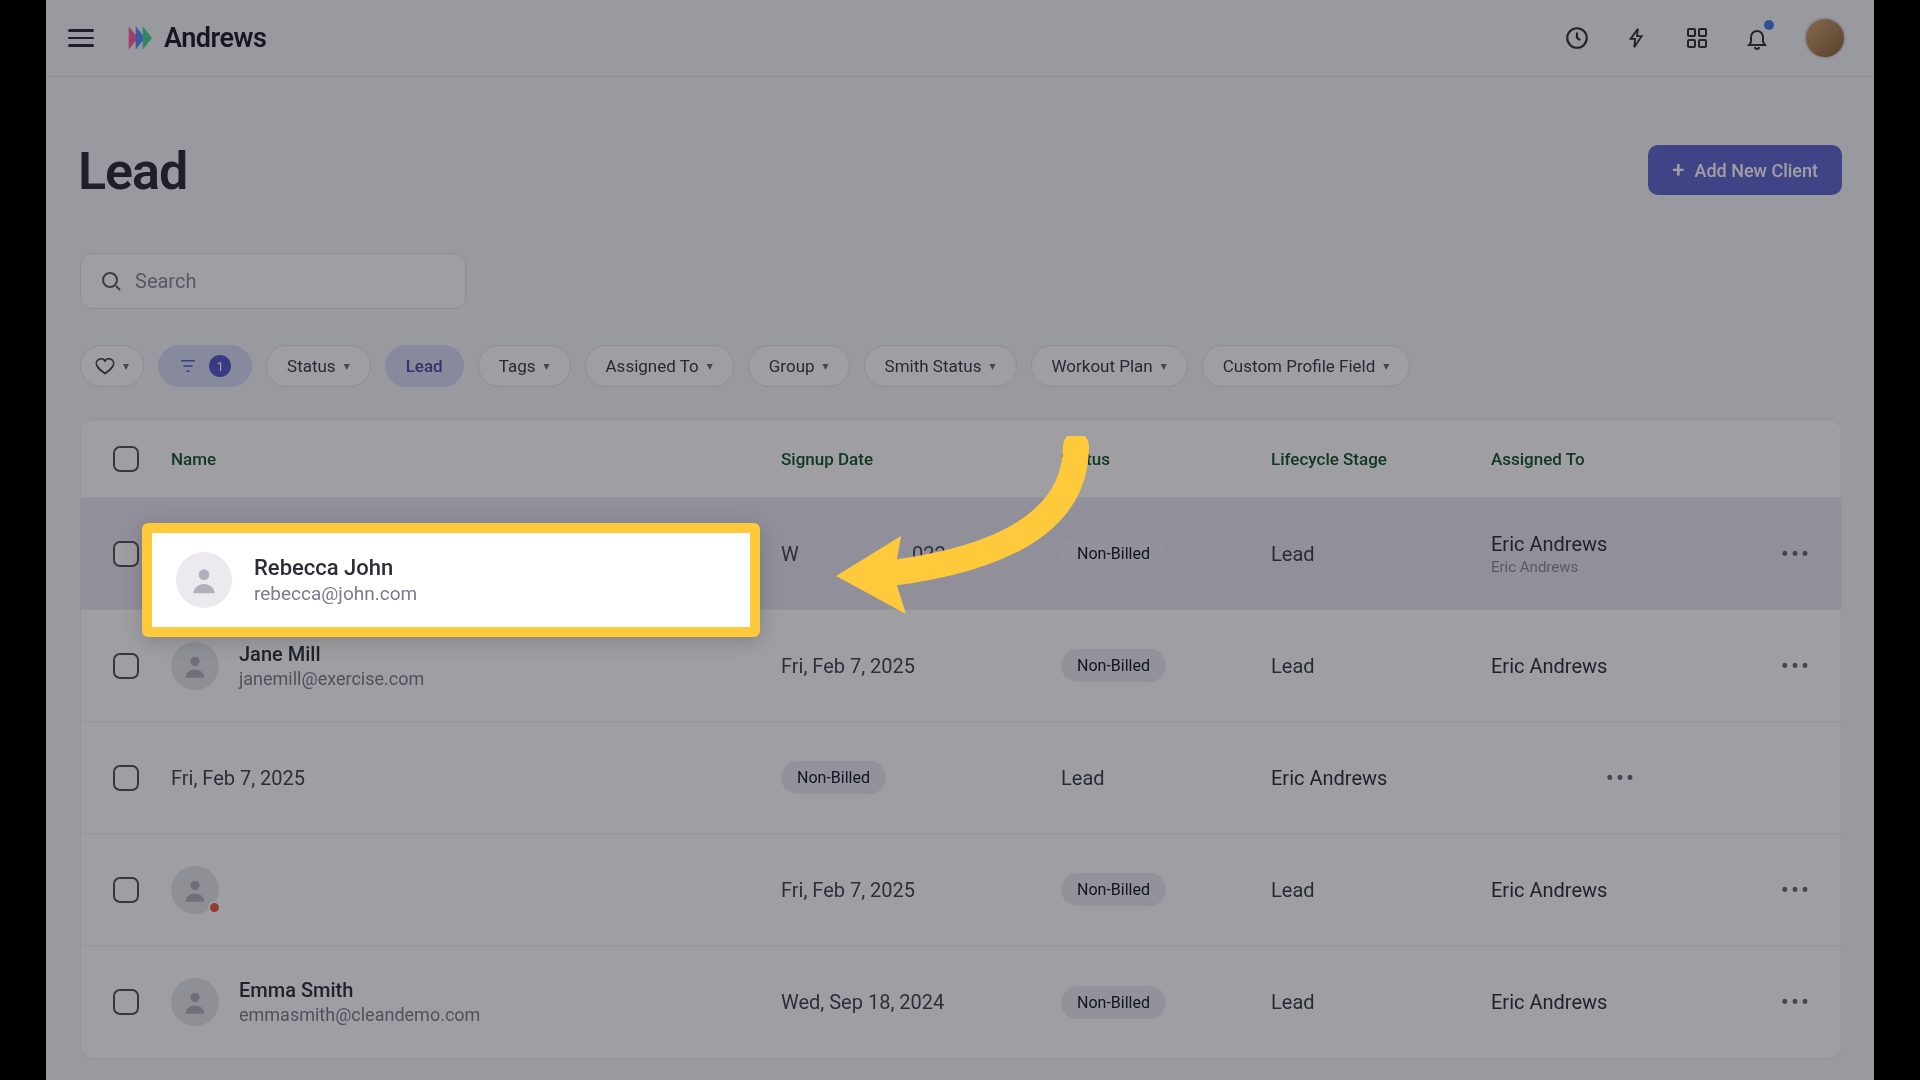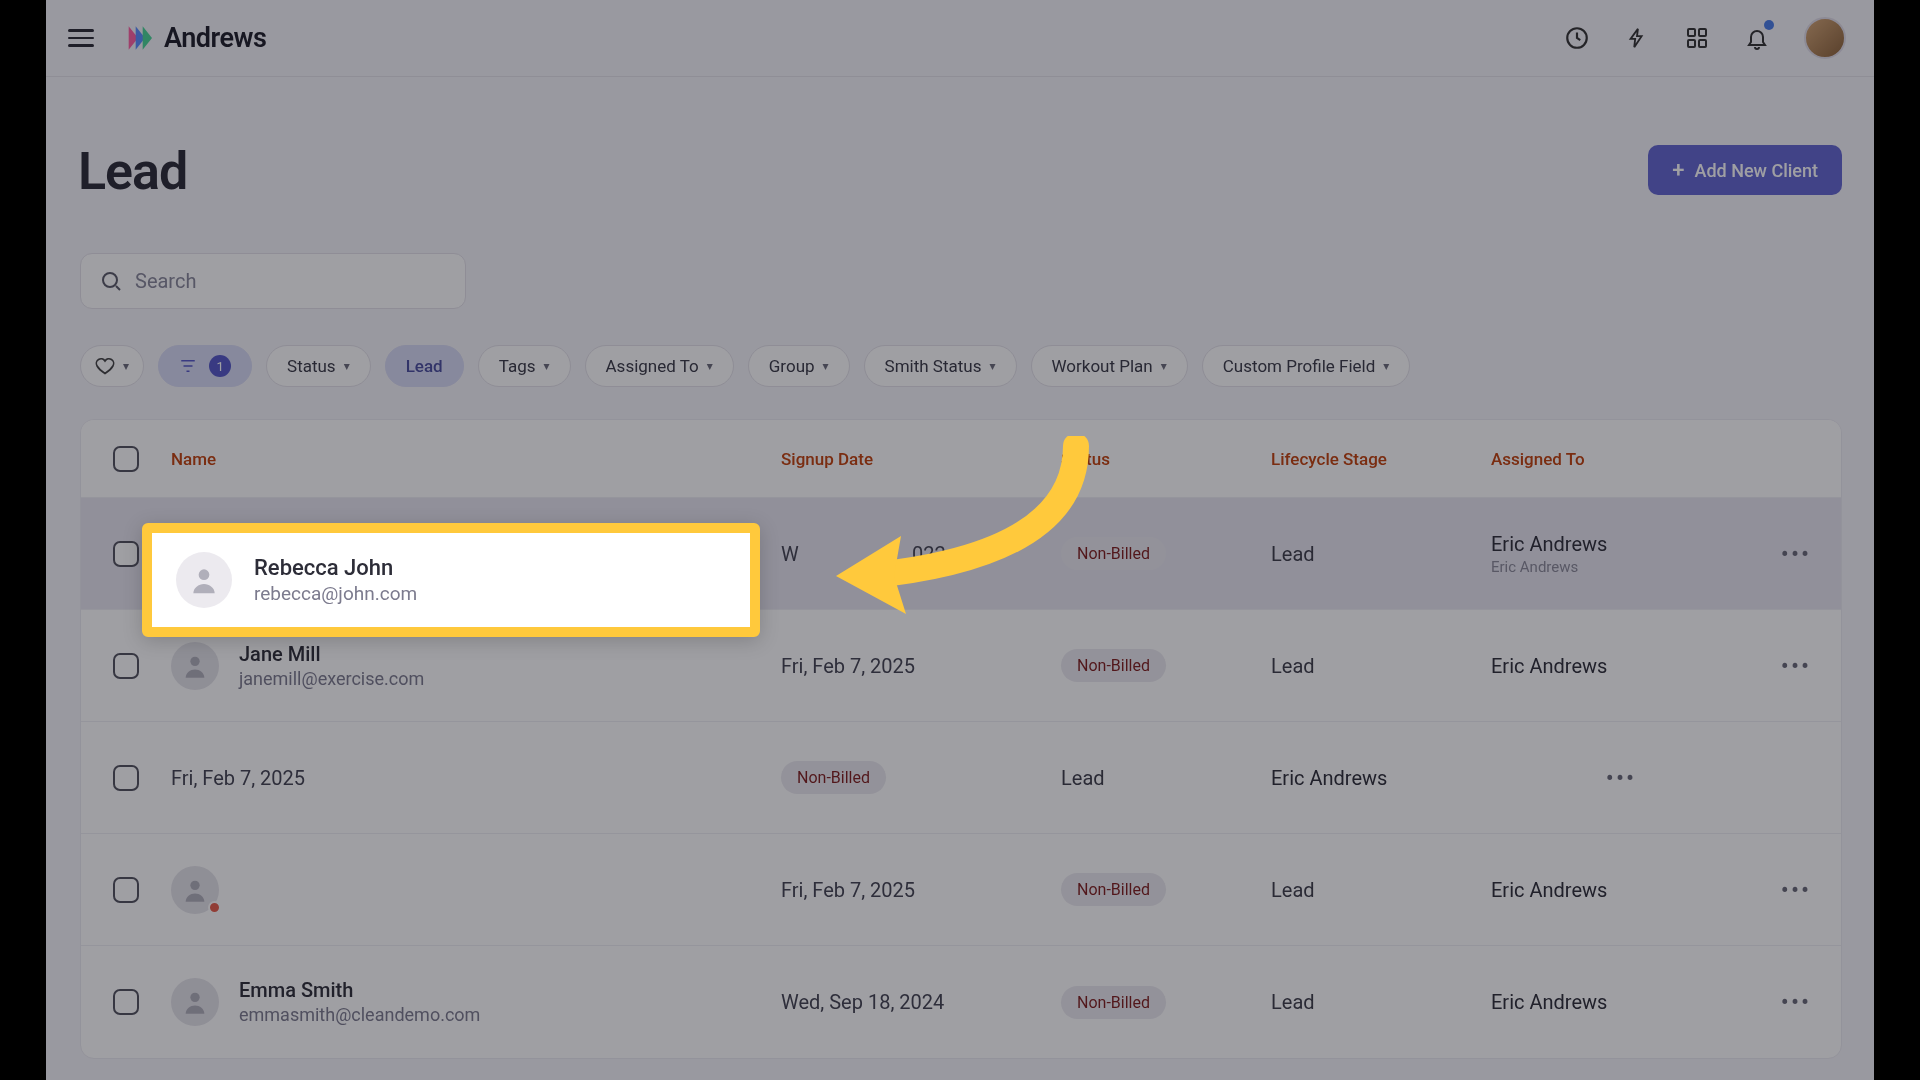--- a/index.html
+++ b/index.html
@@ -35,35 +35,35 @@
   .pill { height:42px; border:1px solid #e4e2ea; background:#fff; border-radius:22px; display:flex; align-items:center; padding:0 20px; gap:8px; font-size:17px; color:#3a3a46; cursor:pointer;}
   .pill.icon-only { padding:0 14px;}
   .pill.active-filter { background:#d8dbf5; border-color:#d8dbf5;}
   .pill .badge { background:#5558c8; color:#fff; width:22px; height:22px; border-radius:50%; font-size:13px; display:flex; align-items:center; justify-content:center; margin-left:4px;}
   .pill.lead-pill { background:#d8dbf5; border-color:#d8dbf5; color:#4a4d9e; font-weight:500;}
   .chev { font-size:12px; color:#6b6b7a;}
   
   
   .table { border:1px solid #ecebf2; border-radius:14px; overflow:hidden; background:#fff;}
   .thead { display:grid; grid-template-columns: 90px 1fr 280px 210px 220px 260px 90px; align-items:center; height:78px; padding:0 0; background:#fff; border-bottom:1px solid #efeef4;}
-  .th { font-size:17px; color:#c2410c; font-weight:500;}
+  .th { font-size:17px; color:#14532d; font-weight:500;}
   .th.name { padding-left:0;}
   .checkbox-cell { display:flex; justify-content:center;}
   .chk { width:26px; height:26px; border:2.5px solid #52525e; border-radius:7px; background:#fff; cursor:pointer;}
   
   .trow { display:grid; grid-template-columns: 90px 1fr 280px 210px 220px 260px 90px; align-items:center; min-height:112px; border-bottom:1px solid #efeef4; position:relative;}
   .trow.highlighted { background:#e8e7f1;}
   .name-cell { display:flex; align-items:flex-start; gap:20px;}
   .av { width:48px; height:48px; border-radius:50%; background:#e5e4ea; position:relative; display:flex; align-items:center; justify-content:center; flex-shrink:0;}
   .av svg { color:#b0afba;}
   .av .status-dot { position:absolute; bottom:0; right:-2px; width:13px; height:13px; border-radius:50%; background:#e85d4a; border:2px solid #fff;}
   .nm { font-size:20px; color:#2d2d38; font-weight:500;}
   .em { font-size:18px; color:#7c7b8e; margin-top:2px;}
   .date-cell { font-size:20px; color:#444452;}
-  .status-badge { display:inline-block; background:#ebeaf0; color:#7f1d1d; font-size:16px; padding:7px 16px; border-radius:18px;}
+  .status-badge { display:inline-block; background:#ebeaf0; color:#0f172a; font-size:16px; padding:7px 16px; border-radius:18px;}
   .stage-cell { font-size:20px; color:#3d3d49;}
   .assigned-cell .nm2 { font-size:20px; color:#2d2d38;}
   .assigned-cell .sub { font-size:15px; color:#8a8998; margin-top:2px;}
   .more-cell { display:flex; justify-content:center;}
   .more-dots { color:#6a6a78; font-size:24px; letter-spacing:2px; cursor:pointer;}
   
   
   .highlight-box { position:absolute; border:10px solid #ffc93c; background:#fff; border-radius:6px; box-shadow:0 4px 20px rgba(0,0,0,0.18); z-index:50; display:flex; align-items:center; padding:0 24px; gap:22px;}
   .highlight-box .av { background:#eceaef;}
   

